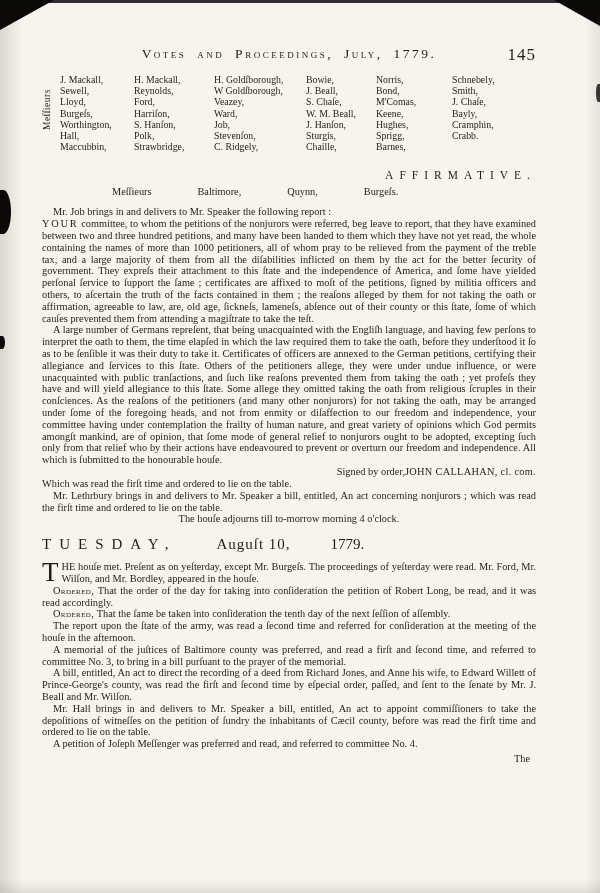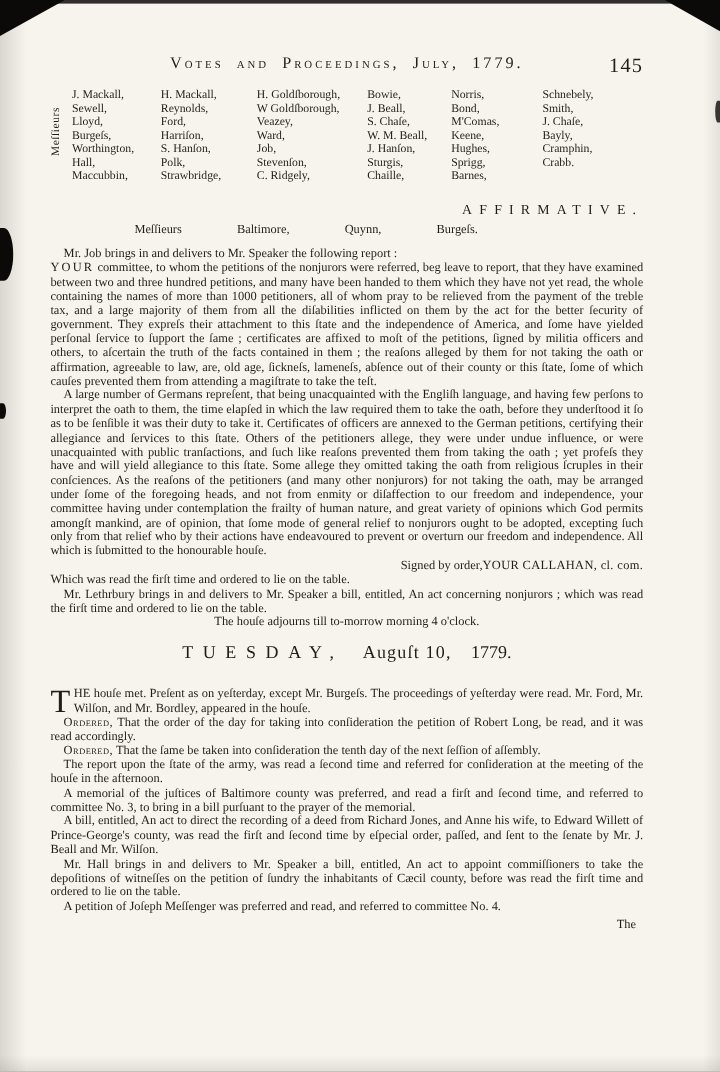--- a/index.html
+++ b/index.html
@@ -44,21 +44,21 @@
   .para { font-size:10.35px; line-height:11.8px; text-align:justify; }
   .indent { text-indent:11px; }
   .center { text-align:center; text-indent:0; }
   .lead-caps { letter-spacing:1.8px; }
   .lead-sc { font-variant:small-caps; letter-spacing:.4px; }
   .dropcap { float:left; font-size:27px; line-height:22px; padding-right:3px; }
 
   .sig-row { display:flex; justify-content:flex-end; padding-left:168px; font-size:10.35px; line-height:12px; }
   .sig-name { letter-spacing:.3px; }
 
-  .day-heading { display:flex; justify-content:center; align-items:baseline; gap:16px; margin:11px 0 20px; font-size:15px; }
+  .day-heading { display:flex; justify-content:flex-start; align-items:baseline; gap:40px; margin:11px 0 8px; font-size:15px; }
   .day-word { letter-spacing:8px; }
   .day-date { letter-spacing:1px; }
 
   .catchword-row { text-align:right; padding-right:6px; font-size:10.35px; margin-top:3px; }
 </style>
 </head>
 <body>
 
 <div class="page">
 
@@ -143,21 +143,21 @@
     </div>
 
     <p class="para indent"><span>Mr. Job brings in and delivers to Mr. Speaker the following report :</span></p>
 
     <p class="para"><span class="lead-caps">YOUR</span><span> committee, to whom the petitions of the nonjurors were referred, beg leave to report, that they have examined between two and three hundred petitions, and many have been handed to them which they have not yet read, the whole containing the names of more than 1000 petitioners, all of whom pray to be relieved from the payment of the treble tax, and a large majority of them from all the diſabilities inflicted on them by the act for the better ſecurity of government.  They expreſs their attachment to this ſtate and the independence of America, and ſome have yielded perſonal ſervice to ſupport the ſame ; certificates are affixed to moſt of the petitions, ſigned by militia officers and others, to aſcertain the truth of the facts contained in them ; the reaſons alleged by them for not taking the oath or affirmation, agreeable to law, are, old age, ſickneſs, lameneſs, abſence out of their county or this ſtate, ſome of which cauſes prevented them from attending a magiſtrate to take the teſt.</span></p>
 
     <p class="para indent"><span>A large number of Germans repreſent, that being unacquainted with the Engliſh language, and having few perſons to interpret the oath to them, the time elapſed in which the law required them to take the oath, before they underſtood it ſo as to be ſenſible it was their duty to take it. Certificates of officers are annexed to the German petitions, certifying their allegiance and ſervices to this ſtate.  Others of the petitioners allege, they were under undue influence, or were unacquainted with public tranſactions, and ſuch like reaſons prevented them from taking the oath ; yet profeſs they have and will yield allegiance to this ſtate.  Some allege they omitted taking the oath from religious ſcruples in their conſciences.  As the reaſons of the petitioners (and many other nonjurors) for not taking the oath, may be arranged under ſome of the foregoing heads, and not from enmity or diſaffection to our freedom and independence, your committee having under contemplation the frailty of human nature, and great variety of opinions which God permits amongſt mankind, are of opinion, that ſome mode of general relief to nonjurors ought to be adopted, excepting ſuch only from that relief who by their actions have endeavoured to prevent or overturn our freedom and independence.  All which is ſubmitted to the honourable houſe.</span></p>
 
     <div class="sig-row">
       <span>Signed by order,</span>
-      <span class="sig-name">YOUR CALLAHAN, cl. com.</span>
+      <span class="sig-name">JOHN CALLAHAN, cl. com.</span>
     </div>
 
     <p class="para"><span>Which was read the firſt time and ordered to lie on the table.</span></p>
 
     <p class="para indent"><span>Mr. Lethrbury brings in and delivers to Mr. Speaker a bill, entitled, An act concerning nonjurors ; which was read the firſt time and ordered to lie on the table.</span></p>
 
     <p class="para center"><span>The houſe adjourns till to-morrow morning 4 o'clock.</span></p>
 
     <div class="day-heading">
       <span class="day-word">TUESDAY,</span>

